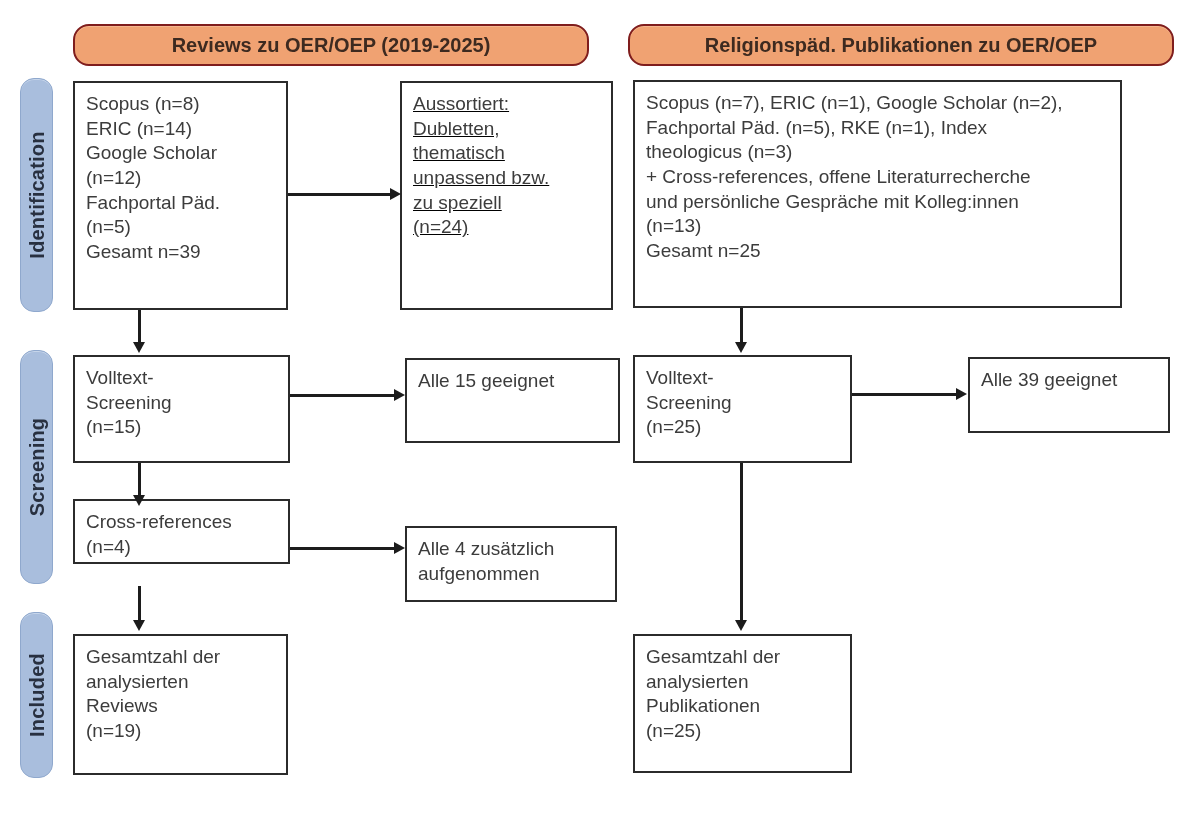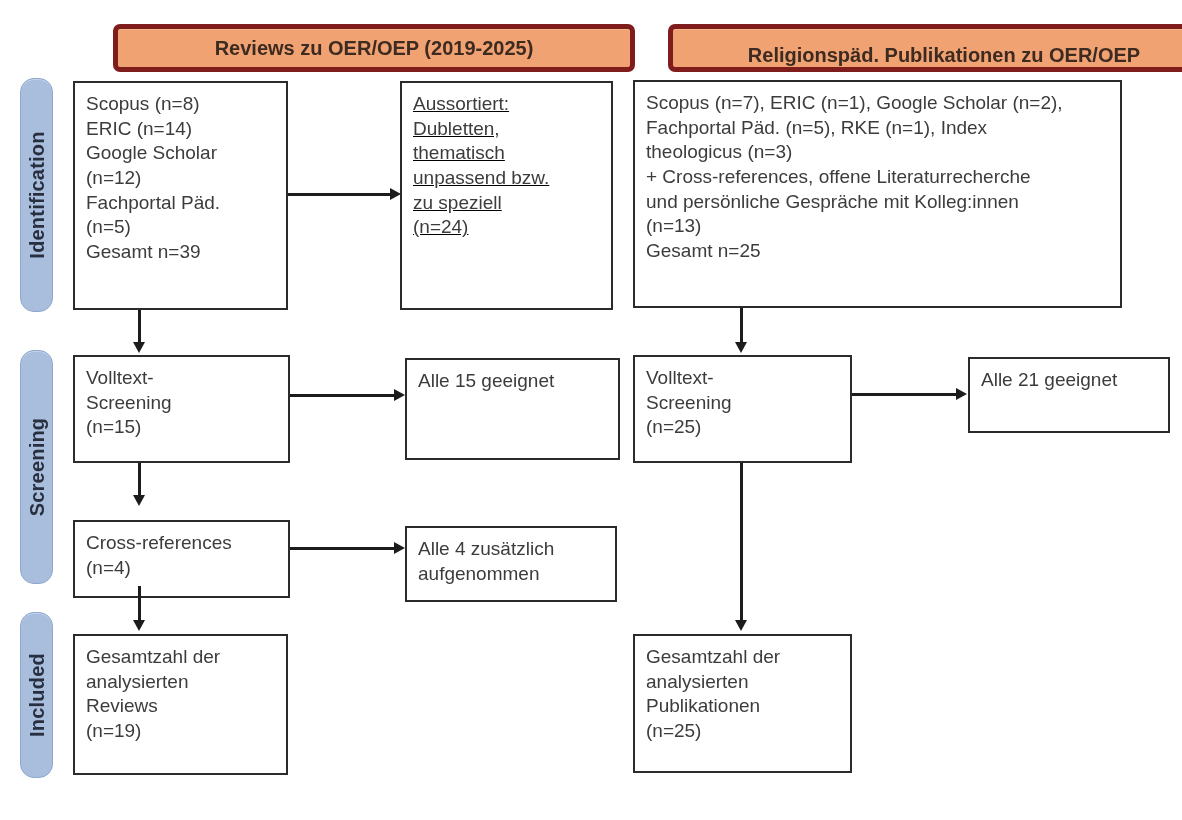--- a/index.html
+++ b/index.html
@@ -33,30 +33,29 @@
     font-size: 20px;
     font-weight: bold;
     color: #283040;
     letter-spacing: 0.2px;
   }
 
   
   .col-header {
     position: absolute;
     background: #f0a272;
-    border: 5px solid #7f1d1d;
-    border-radius: 7px;
+    border: 2px solid #7f1d1d;
+    border-radius: 16px;
     display: flex;
     align-items: center;
     justify-content: center;
     color: #3d2a20;
     font-size: 20px;
     font-weight: bold;
     box-shadow: inset 0 1px 0 #f5b68e;
-    margin-left: 40px;
   }
 
   
   .box {
     position: absolute;
     background: #ffffff;
     border: 2.5px solid #2b2b2b;
     box-sizing: border-box;
     padding: 9px 14px 6px 11px;
   }
@@ -105,21 +104,21 @@
   </div>
 
   <div class="stage-bar" style="left:20px; top:612px; width:31px; height:164px;">
     <span class="stage-label">Included</span>
   </div>
 
   <div class="col-header" style="left:73px; top:24px; width:512px; height:38px;">
     <span>Reviews zu OER/OEP (2019-2025)</span>
   </div>
 
-  <div class="col-header" style="left:628px; top:24px; width:542px; height:38px;align-items:flex-end;">
+  <div class="col-header" style="left:628px; top:24px; width:542px; height:38px;">
     <span>Religionspäd. Publikationen zu OER/OEP</span>
   </div>
 
   <div class="box" style="left:73px; top:81px; width:215px; height:229px;">
     <div class="box-text">Scopus (n=8)
 ERIC (n=14)
 Google Scholar
 (n=12)
 Fachportal Päd.
 (n=5)
@@ -134,25 +133,25 @@
 zu speziell
 (n=24)</div>
   </div>
 
   <div class="box" style="left:73px; top:355px; width:217px; height:108px;">
     <div class="box-text">Volltext-
 Screening
 (n=15)</div>
   </div>
 
-  <div class="box" style="left:405px; top:358px; width:215px; height:102px;">
+  <div class="box" style="left:405px; top:358px; width:215px; height:85px;">
     <div class="box-text">Alle 15 geeignet</div>
   </div>
 
-  <div class="box" style="left:73px; top:520px; width:217px; height:78px;">
+  <div class="box" style="left:73px; top:499px; width:217px; height:65px;">
     <div class="box-text">Cross-references
 (n=4)</div>
   </div>
 
   <div class="box" style="left:405px; top:510px; width:212px; height:76px;margin-top:16px;">
     <div class="box-text">Alle 4 zusätzlich
 aufgenommen</div>
   </div>
 
   <div class="box" style="left:73px; top:634px; width:215px; height:141px;">
@@ -172,21 +171,21 @@
 Gesamt n=25</div>
   </div>
 
   <div class="box" style="left:633px; top:355px; width:219px; height:108px;">
     <div class="box-text">Volltext-
 Screening
 (n=25)</div>
   </div>
 
   <div class="box" style="left:968px; top:357px; width:202px; height:76px;">
-    <div class="box-text">Alle 21 geeignet</div>
+    <div class="box-text">Alle 39 geeignet</div>
   </div>
 
   <div class="box" style="left:633px; top:634px; width:219px; height:139px;">
     <div class="box-text">Gesamtzahl der
 analysierten
 Publikationen
 (n=25)</div>
   </div>
 
   <div class="conn-h" style="left:288px; top:193px; width:103px;"></div>

